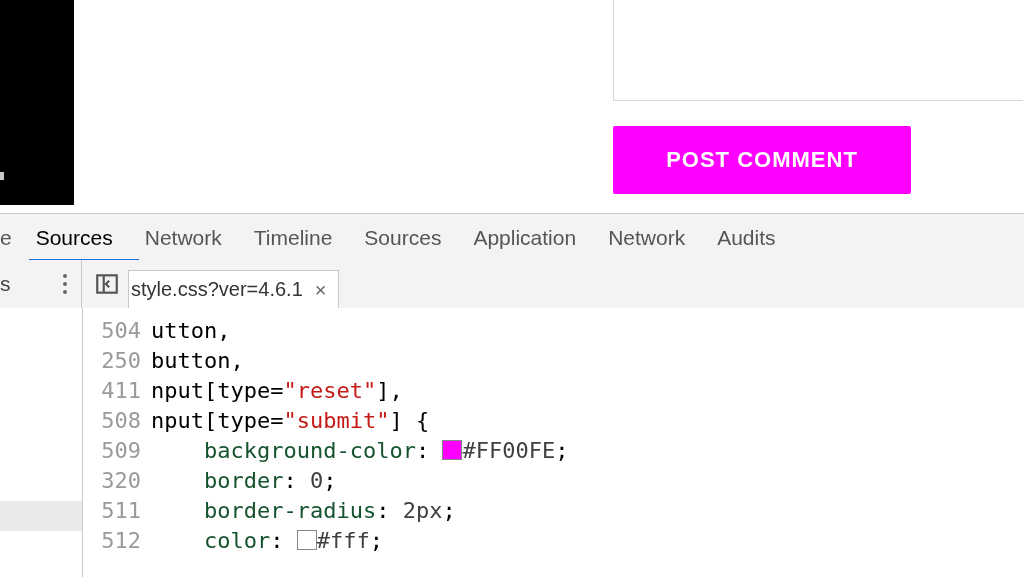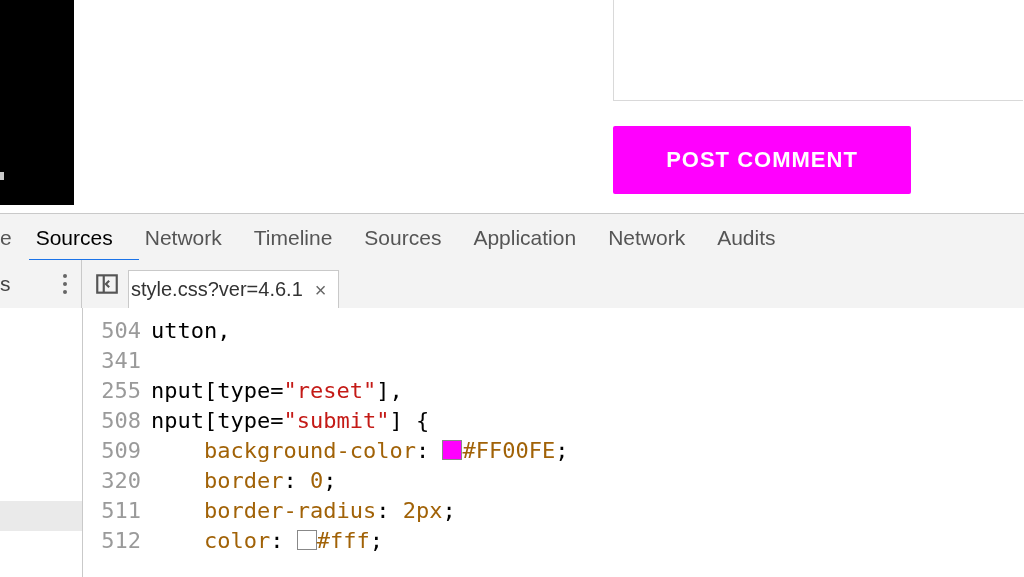--- a/index.html
+++ b/index.html
@@ -29,22 +29,22 @@
   
   .code-area{position:absolute;left:0;top:308px;width:1024px;height:269px;display:flex;}
   .left-gutter{width:82px;border-right:1px solid #c9c9c9;background:#fff;}
   .grey-strip{position:absolute;left:0;top:193px;width:82px;height:30px;background:#eaeaea;}
   .code-body{flex:1;background:#fff;overflow:hidden;}
   .code-lines{font-family:Menlo,Consolas,monospace;font-size:22px;line-height:30px;padding-top:8px;}
   .ln{display:flex;}
   .num{width:58px;text-align:right;color:#9a9a9a;padding-right:10px;user-select:none;}
   .txt{white-space:pre;color:#000;}
   .str{color:#c41a16;}
-  .val{color:#a16207;}
-  .prop{color:#a16207;}
+  .val{color:#404040;}
+  .prop{color:#14532d;}
   .punct{color:#000;}
   .swatch{display:inline-block;width:18px;height:18px;border:1px solid #888;vertical-align:-2px;}
   .swatch.pink{background:#FF00FE;}
   .swatch.white{background:#fff;}
 </style>
 </head>
 <body>
 
 <div class="page-area">
   <div class="black-block"></div>
@@ -92,24 +92,25 @@
 <div class="code-area">
   <div class="left-gutter"></div>
   <div class="grey-strip"></div>
   <div class="code-body">
     <div class="code-lines" id="code-lines">
         <div class="ln">
           <span class="num">504</span>
           <span class="txt">utton,</span>
         </div>
         <div class="ln">
-          <span class="num">341</span>
+          <span class="num">250</span>
+          <span class="txt">button,</span>
         </div>
         <div class="ln">
-          <span class="num">255</span>
+          <span class="num">411</span>
           <span class="txt">nput[type=<span class="str">"reset"</span>],</span>
         </div>
         <div class="ln">
           <span class="num">508</span>
           <span class="txt">nput[type=<span class="str">"submit"</span>] {</span>
         </div>
         <div class="ln">
           <span class="num">509</span>
           <span class="txt">    <span class="prop">background-color</span><span class="punct">: </span><span class="swatch pink"></span><span class="val">#FF00FE</span><span class="punct">;</span></span>
         </div>

